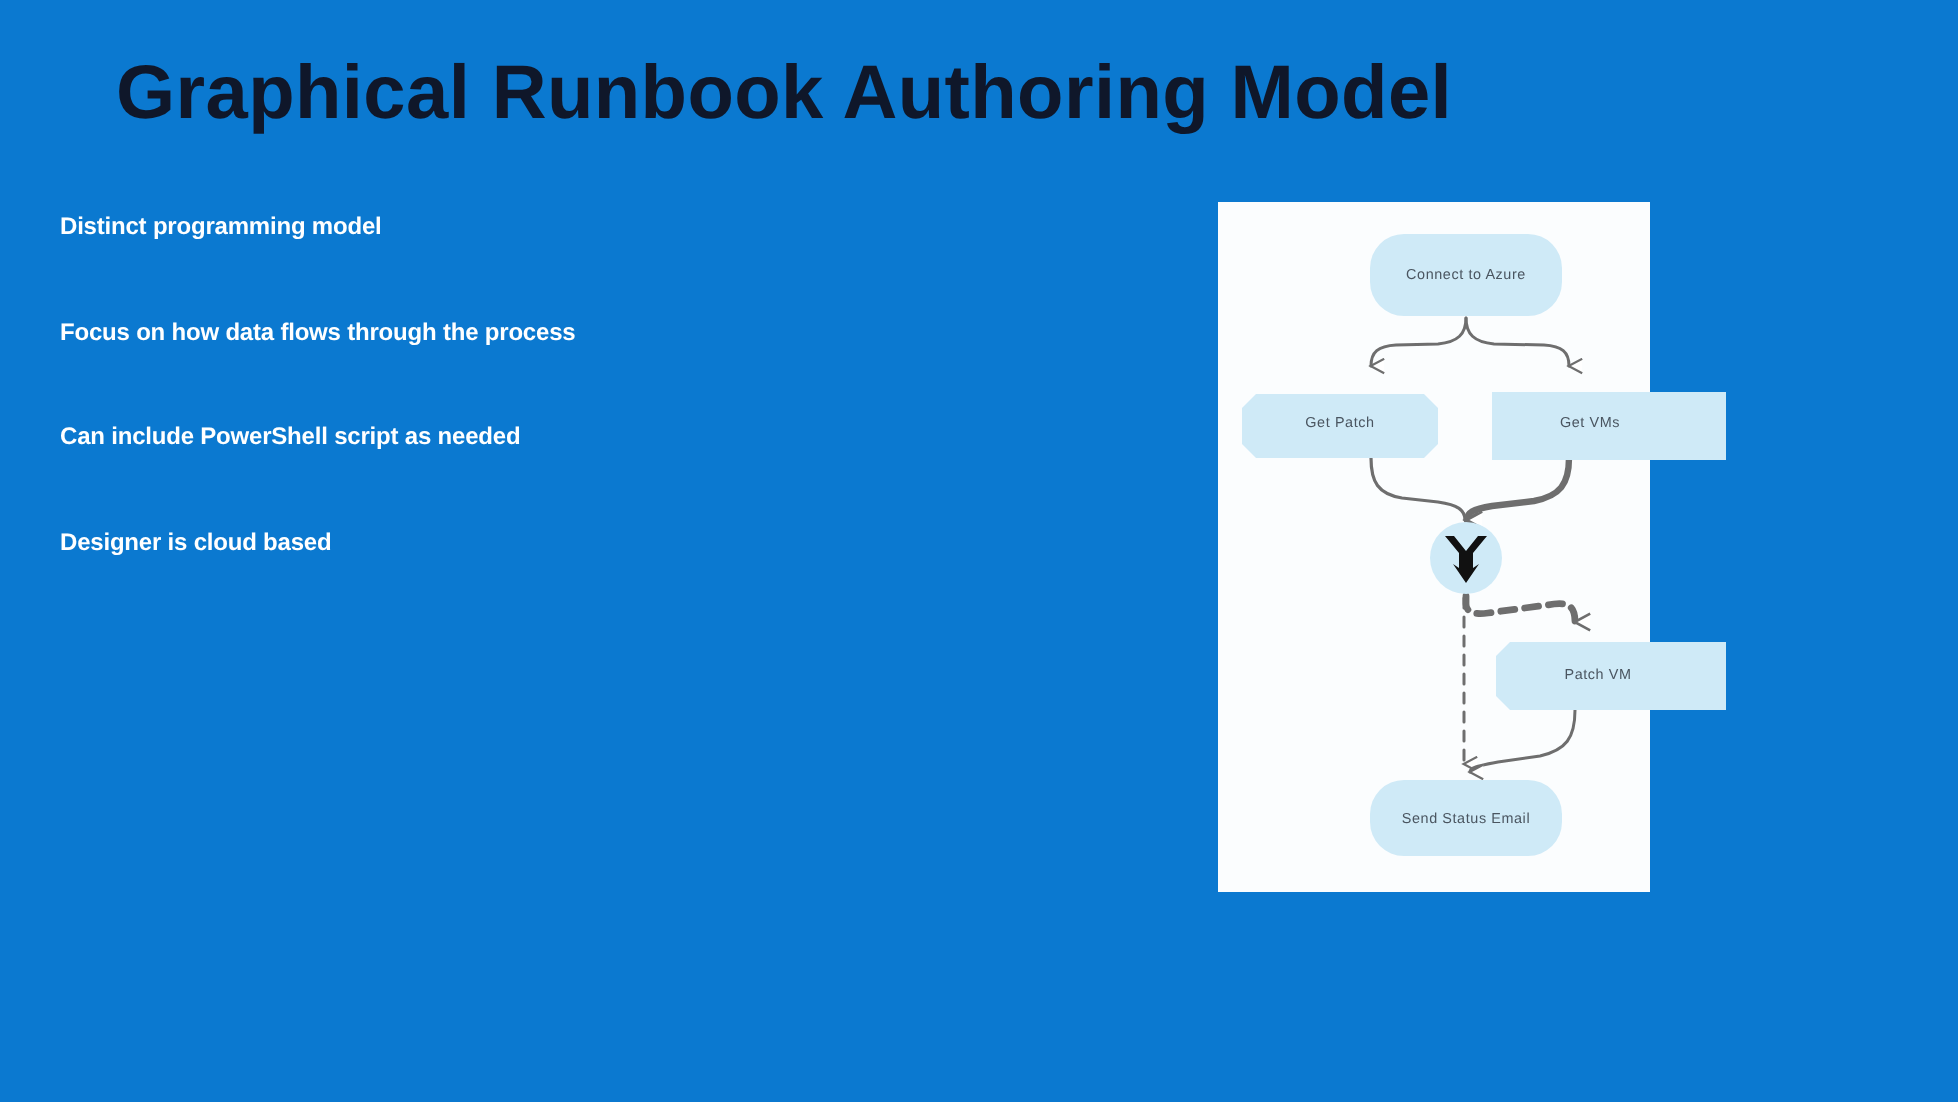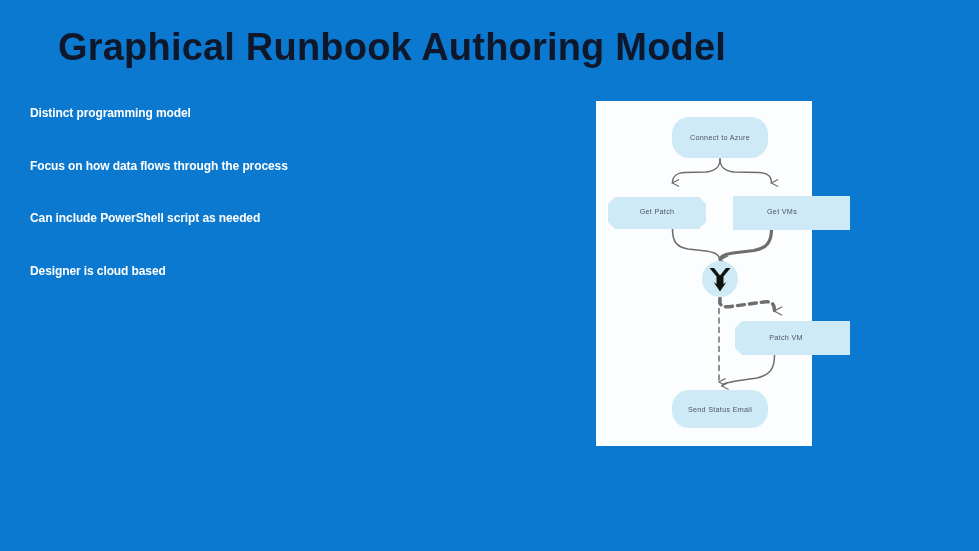--- a/index.html
+++ b/index.html
@@ -41,21 +41,21 @@
     letter-spacing: -0.1px;
     white-space: nowrap;
   }
   .bullet-item .emph {
     font-weight: bold;
     letter-spacing: 0.1px;
   }
   
   #diagram-panel {
     position: absolute;
-    left: 596px;
+    left: 609px;
     top: 101px;
     width: 216px;
     height: 345px;
     background: #fbfdfe;
   }
   #flow-svg {
     position: absolute;
     left: 0;
     top: 0;
     width: 254px;

